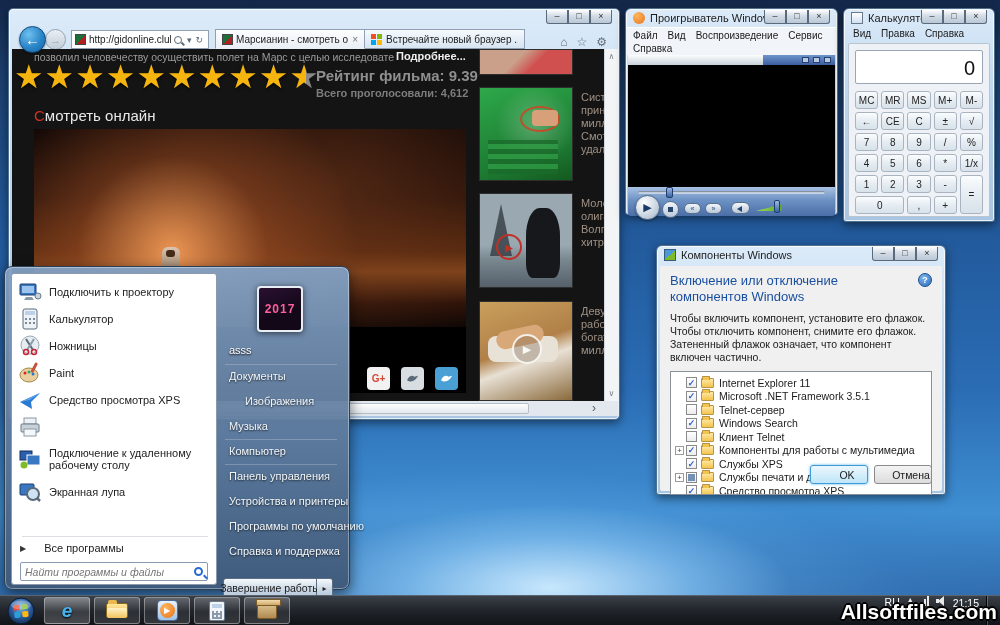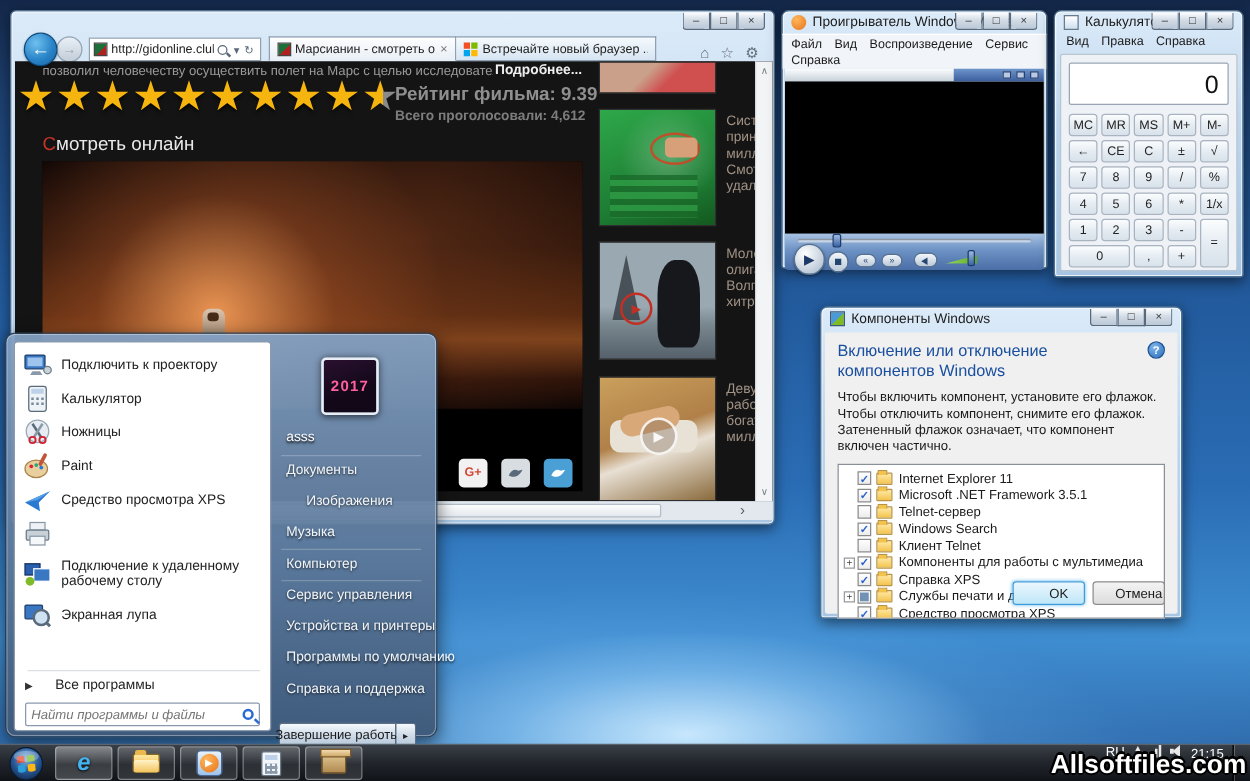--- a/index.html
+++ b/index.html
@@ -468,21 +468,21 @@
               <span class="expander">+</span>
             </span>
             <span class="chk">✓</span>
             <span class="folder"></span>
             <span>Компоненты для работы с мультимедиа</span>
           </div>
         <div class="citem">
             <span class="expand-slot"></span>
             <span class="chk">✓</span>
             <span class="folder"></span>
-            <span>Справка XPS</span>
+            <span>Службы XPS</span>
           </div>
         <div class="citem">
             <span class="expand-slot">
               <span class="expander">+</span>
             </span>
             <span class="chk mixed"></span>
             <span class="folder"></span>
             <span>Службы печати и документов</span>
           </div>
         <div class="citem">
@@ -588,21 +588,21 @@
     <div class="sm-right">
       <div class="avatar">2017</div>
       <div class="sm-user">asss</div>
       <div class="smr-sep" style="top:76px;"></div>
       <div class="smr-item" style="top:82px;">Документы</div>
       <div class="smr-item" style="top:107px;margin-left:16px;">Изображения</div>
       <div class="smr-item" style="top:132px;">Музыка</div>
       <div class="smr-sep" style="top:151px;"></div>
       <div class="smr-item" style="top:157px;">Компьютер</div>
       <div class="smr-sep" style="top:176px;"></div>
-      <div class="smr-item" style="top:182px;">Сервис управления</div>
+      <div class="smr-item" style="top:182px;">Панель управления</div>
       <div class="smr-item" style="top:207px;">Устройства и принтеры</div>
       <div class="smr-item" style="top:232px;">Программы по умолчанию</div>
       <div class="smr-item" style="top:257px;">Справка и поддержка</div>
       <div class="shutdown">Завершение работы</div>
       <div class="shutdown-arrow">▸</div>
     </div>
   </div>
 
   <div class="taskbar">
     <div class="orb">

